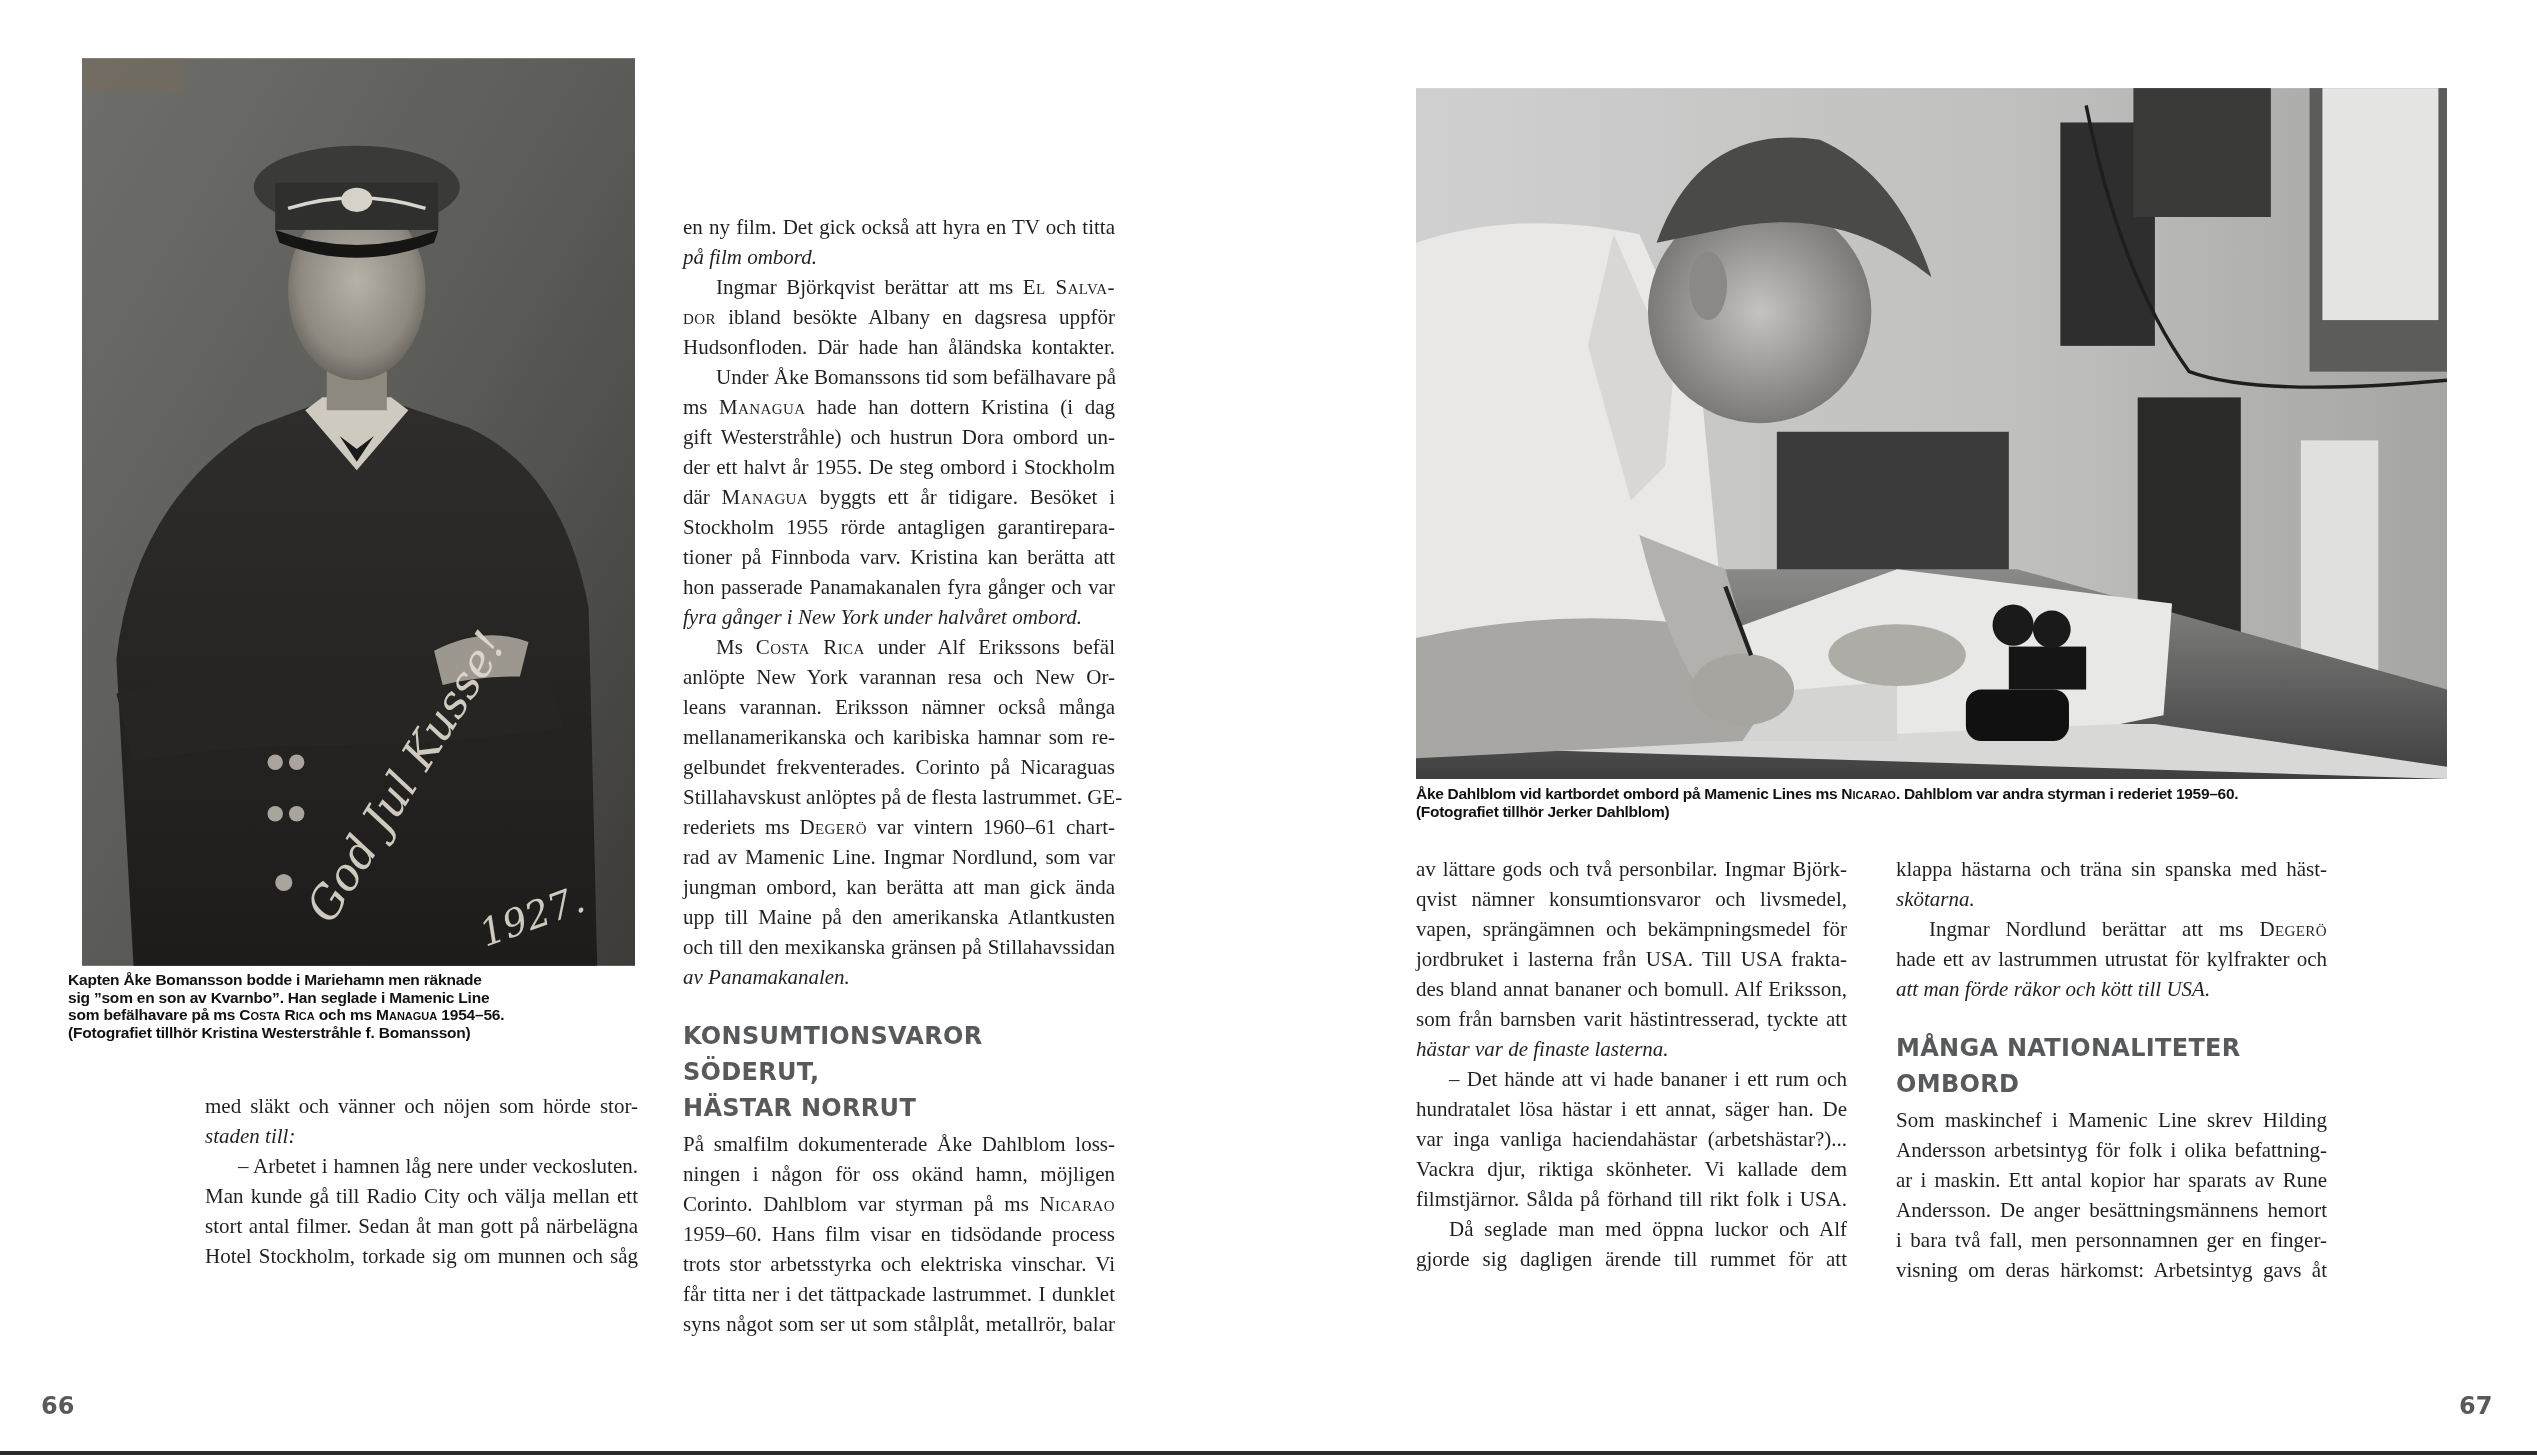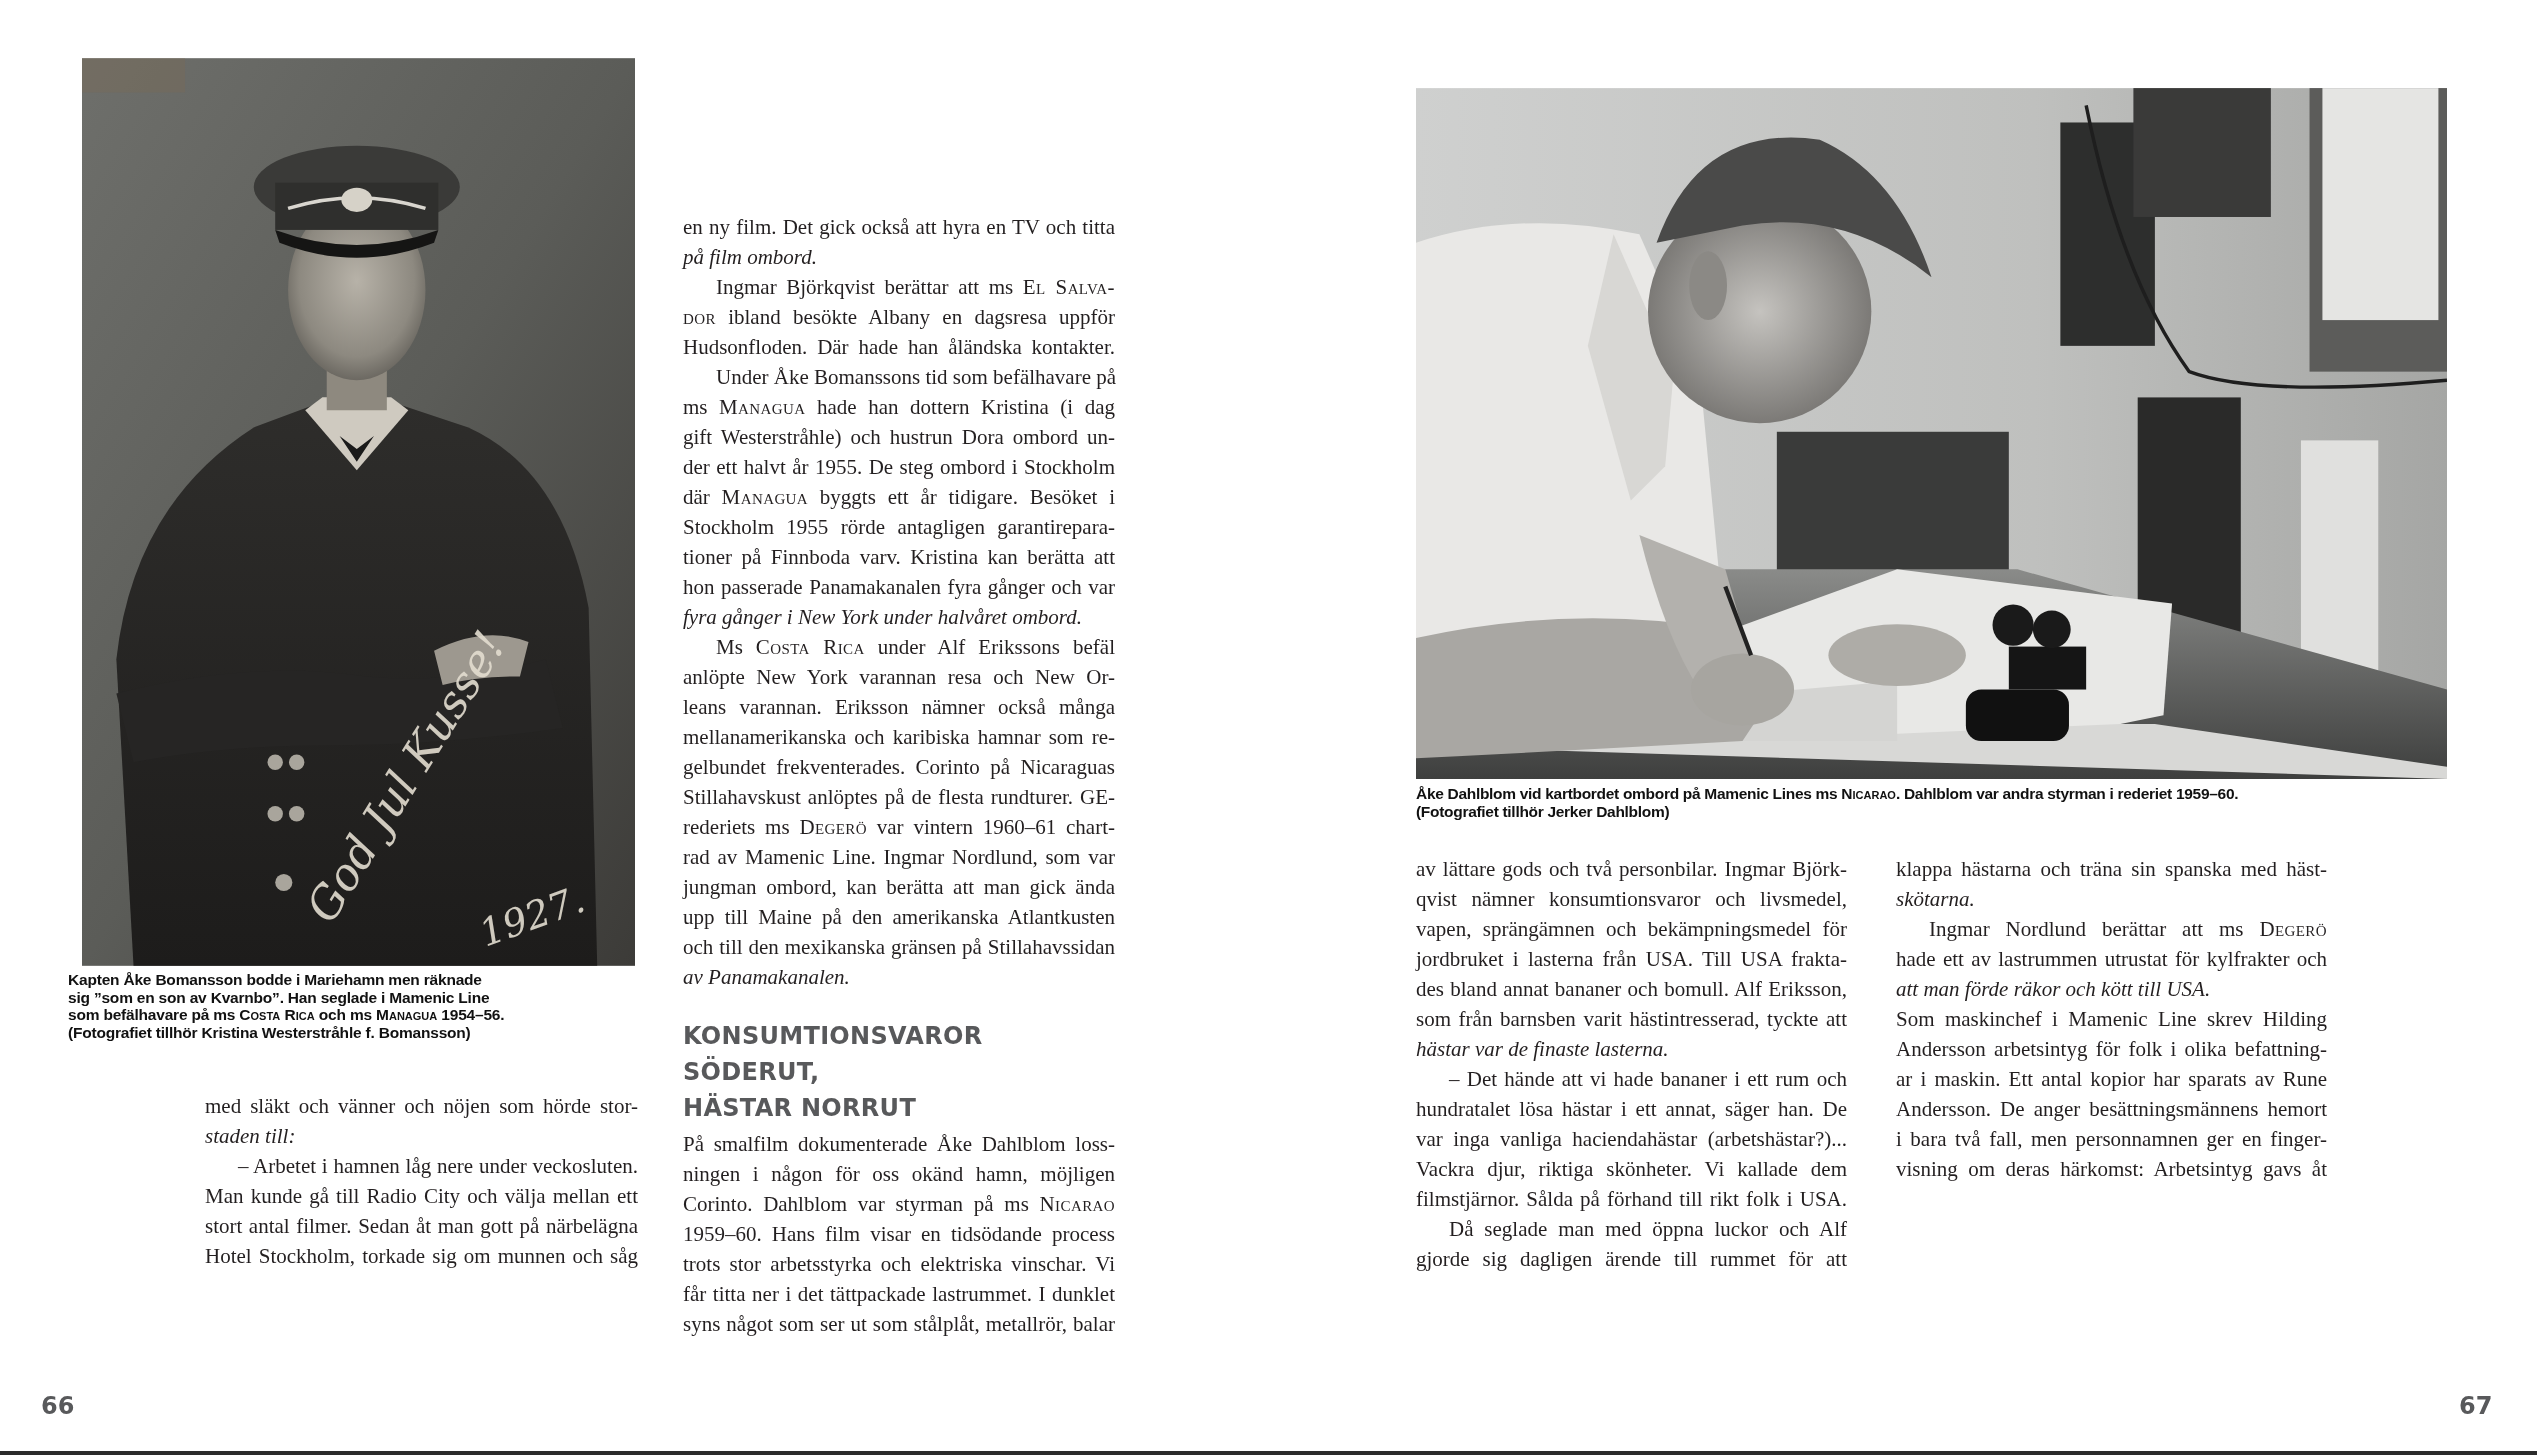--- a/index.html
+++ b/index.html
@@ -105,21 +105,21 @@
     <span class="line">Stockholm 1955 rörde antagligen garantirepara-</span>
     <span class="line">tioner på Finnboda varv. Kristina kan berätta att</span>
     <span class="line">hon passerade Panamakanalen fyra gånger och var</span>
     <span class="line last">fyra gånger i New York under halvåret ombord.</span>
 
     <span class="line" style="padding-left:33px;"><span>Ms </span><span class="sc">Costa Rica</span><span> under Alf Erikssons befäl</span></span>
     <span class="line">anlöpte New York varannan resa och New Or-</span>
     <span class="line">leans varannan. Eriksson nämner också många</span>
     <span class="line">mellanamerikanska och karibiska hamnar som re-</span>
     <span class="line">gelbundet frekventerades. Corinto på Nicaraguas</span>
-    <span class="line">Stillahavskust anlöptes på de flesta rundturer. GE-</span>
+    <span class="line">Stillahavskust anlöptes på de flesta lastrummet. GE-</span>
     <span class="line"><span>rederiets ms </span><span class="sc">Degerö</span><span> var vintern 1960–61 chart-</span></span>
     <span class="line">rad av Mamenic Line. Ingmar Nordlund, som var</span>
     <span class="line">jungman ombord, kan berätta att man gick ända</span>
     <span class="line">upp till Maine på den amerikanska Atlantkusten</span>
     <span class="line">och till den mexikanska gränsen på Stillahavssidan</span>
     <span class="line last">av Panamakanalen.</span>
 
     <div style="margin-top:26px; margin-bottom:3.4px;">
       <div class="heading">KONSUMTIONSVAROR SÖDERUT,</div>
       <div class="heading">HÄSTAR NORRUT</div>
@@ -220,20 +220,24 @@
     <span class="line">gjorde sig dagligen ärende till rummet för att</span>
   </div>
 
   <div class="abs body-col" style="left:1896px; top:854px; width:431px;">
     <span class="line">klappa hästarna och träna sin spanska med häst-</span>
     <span class="line last">skötarna.</span>
     <span class="line" style="padding-left:33px;"><span>Ingmar Nordlund berättar att ms </span><span class="sc">Degerö</span></span>
     <span class="line">hade ett av lastrummen utrustat för kylfrakter och</span>
     <span class="line last">att man förde räkor och kött till USA.</span>
 
+    <div style="margin-top:26px; margin-bottom:3.4px;">
+      <div class="heading">MÅNGA NATIONALITETER</div>
+      <div class="heading">OMBORD</div>
+    </div>
 
     <span class="line">Som maskinchef i Mamenic Line skrev Hilding</span>
     <span class="line">Andersson arbetsintyg för folk i olika befattning-</span>
     <span class="line">ar i maskin. Ett antal kopior har sparats av Rune</span>
     <span class="line">Andersson. De anger besättningsmännens hemort</span>
     <span class="line">i bara två fall, men personnamnen ger en finger-</span>
     <span class="line">visning om deras härkomst: Arbetsintyg gavs åt</span>
   </div>
 
   <div class="abs page-num" style="left:2459px; top:1392px;">67</div>

